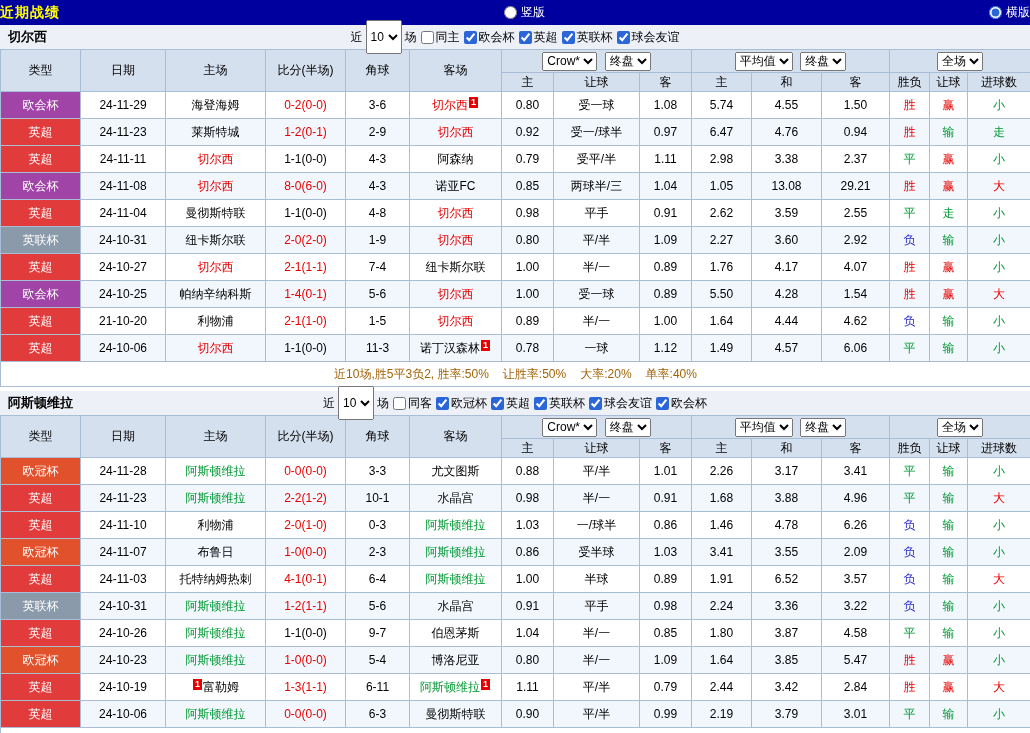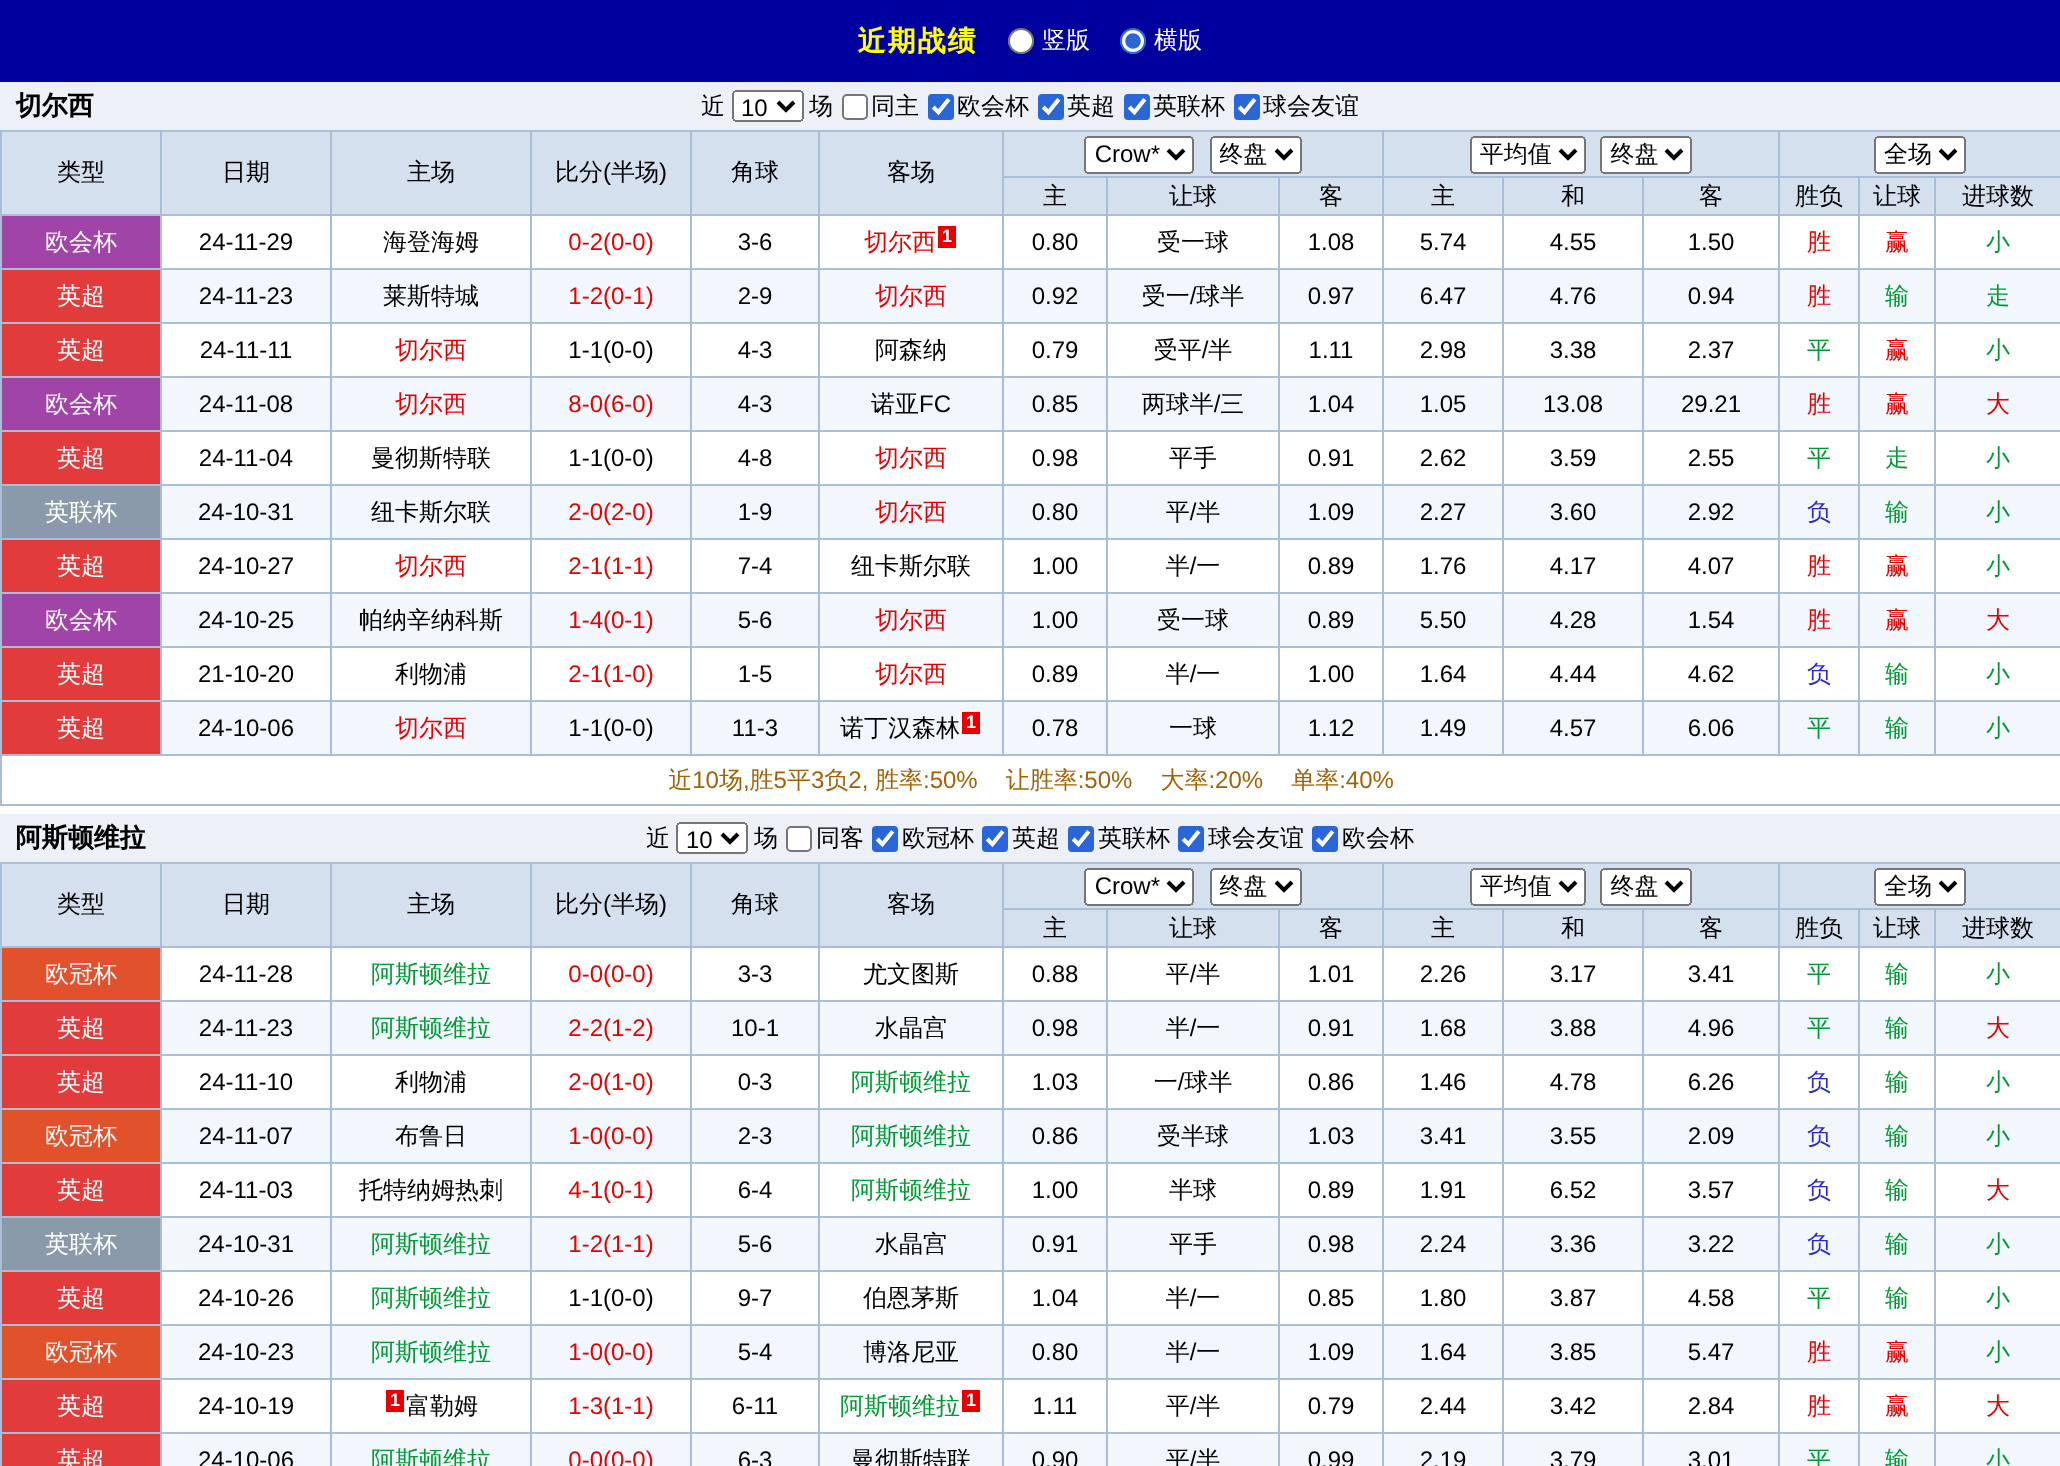--- a/index.html
+++ b/index.html
@@ -1,29 +1,29 @@
 <!DOCTYPE html>
 <html><head>
 <meta charset="utf-8">
 <style>
   html,body{margin:0;padding:0}
   body{
     width:1030px;height:733px;overflow:hidden;background:#ffffff;
     font-family:"Liberation Sans","DejaVu Sans",sans-serif;font-size:12px;color:#000;
   }
   
-  .topbar{height:41px;background:#00009e;display:flex;align-items:center;justify-content:center;gap:14px}
+  .topbar{height:25px;background:#00009e;display:flex;align-items:center;justify-content:space-between;gap:14px}
   .topbar .title{color:#ffff00;font-weight:bold;font-size:14px;letter-spacing:1px}
   .topbar label{display:flex;align-items:center;gap:3px;color:#fff;font-size:12px;cursor:pointer}
   input[type=checkbox],input[type=radio]{width:13px;height:13px;accent-color:#2b66d9;margin:0 1px}
   
   .band{height:24px;background:#eef0f8;position:relative;display:flex;align-items:center}
   .band .team-title{position:absolute;left:8px;font-weight:bold;font-size:13px}
   .band .filter{margin:0 auto;display:flex;align-items:center;gap:3px;font-size:12px}
-  .filter select{font-size:12px;height:16px}
+  .filter select{font-size:12px;height:34px}
   .filter label{display:flex;align-items:center;gap:1px;cursor:pointer}
   
   table{width:1030px;border-collapse:collapse;table-layout:fixed}
   th,td{border:1px solid #a9bdd6;text-align:center;padding:0 2px;overflow:hidden;white-space:nowrap}
   thead th{background:#d5e0ee;font-weight:normal}
   .hrow1 th{height:22px}
   .hrow2 th{height:18px}
   thead select{font-size:12px;height:19px;margin:0 2px}
   tbody td{height:26px;background:#fff}
   tbody tr:nth-child(even) td{background:#f2f7fd}

